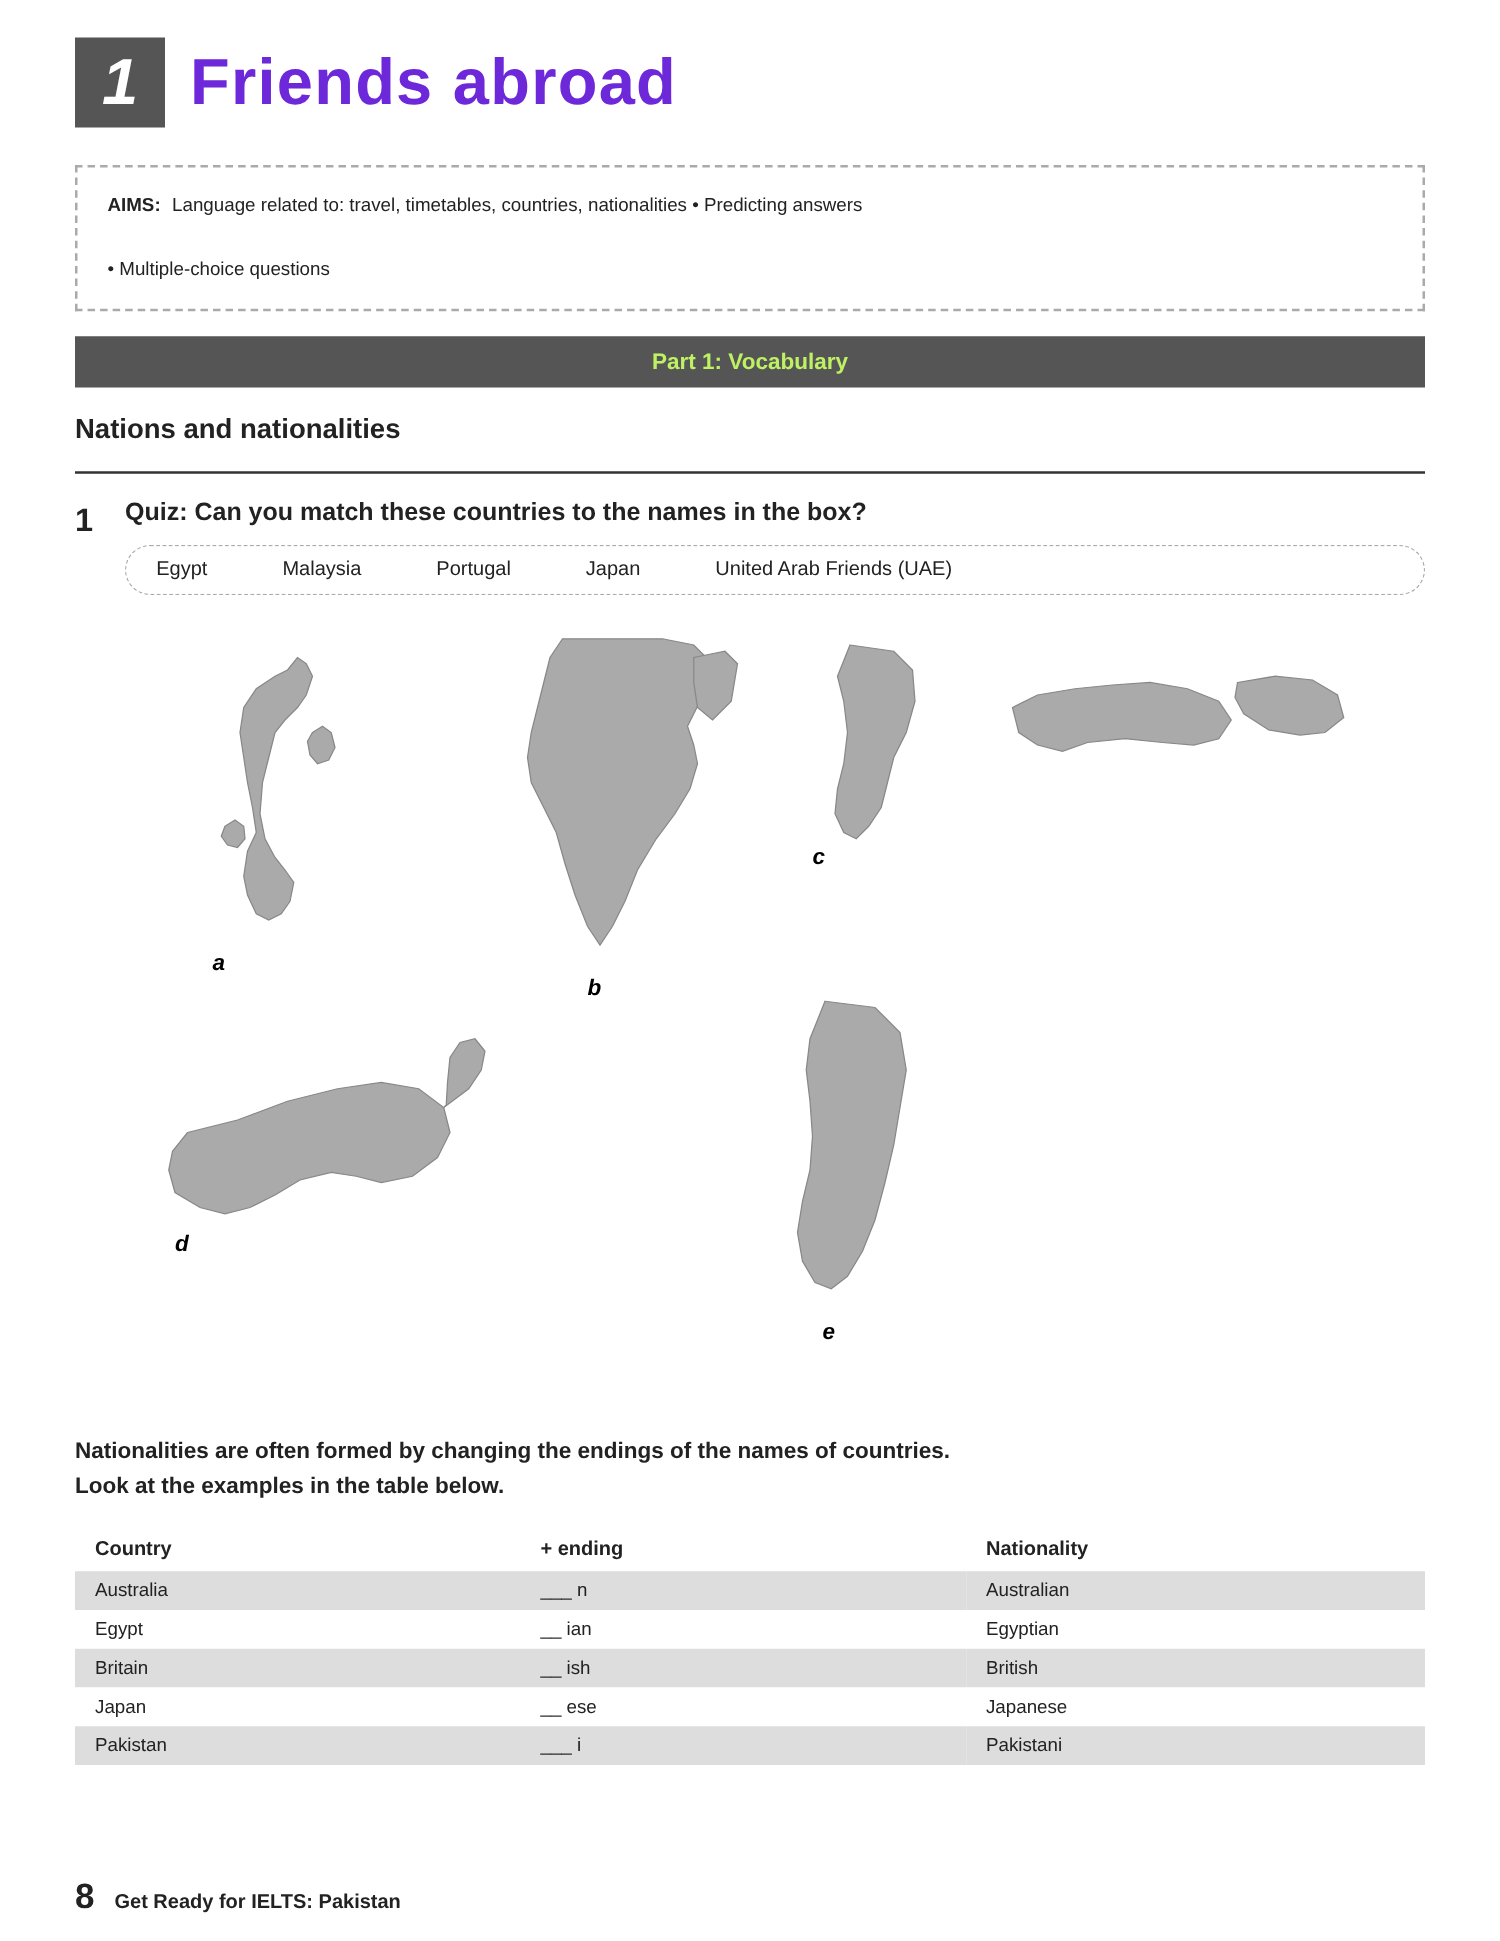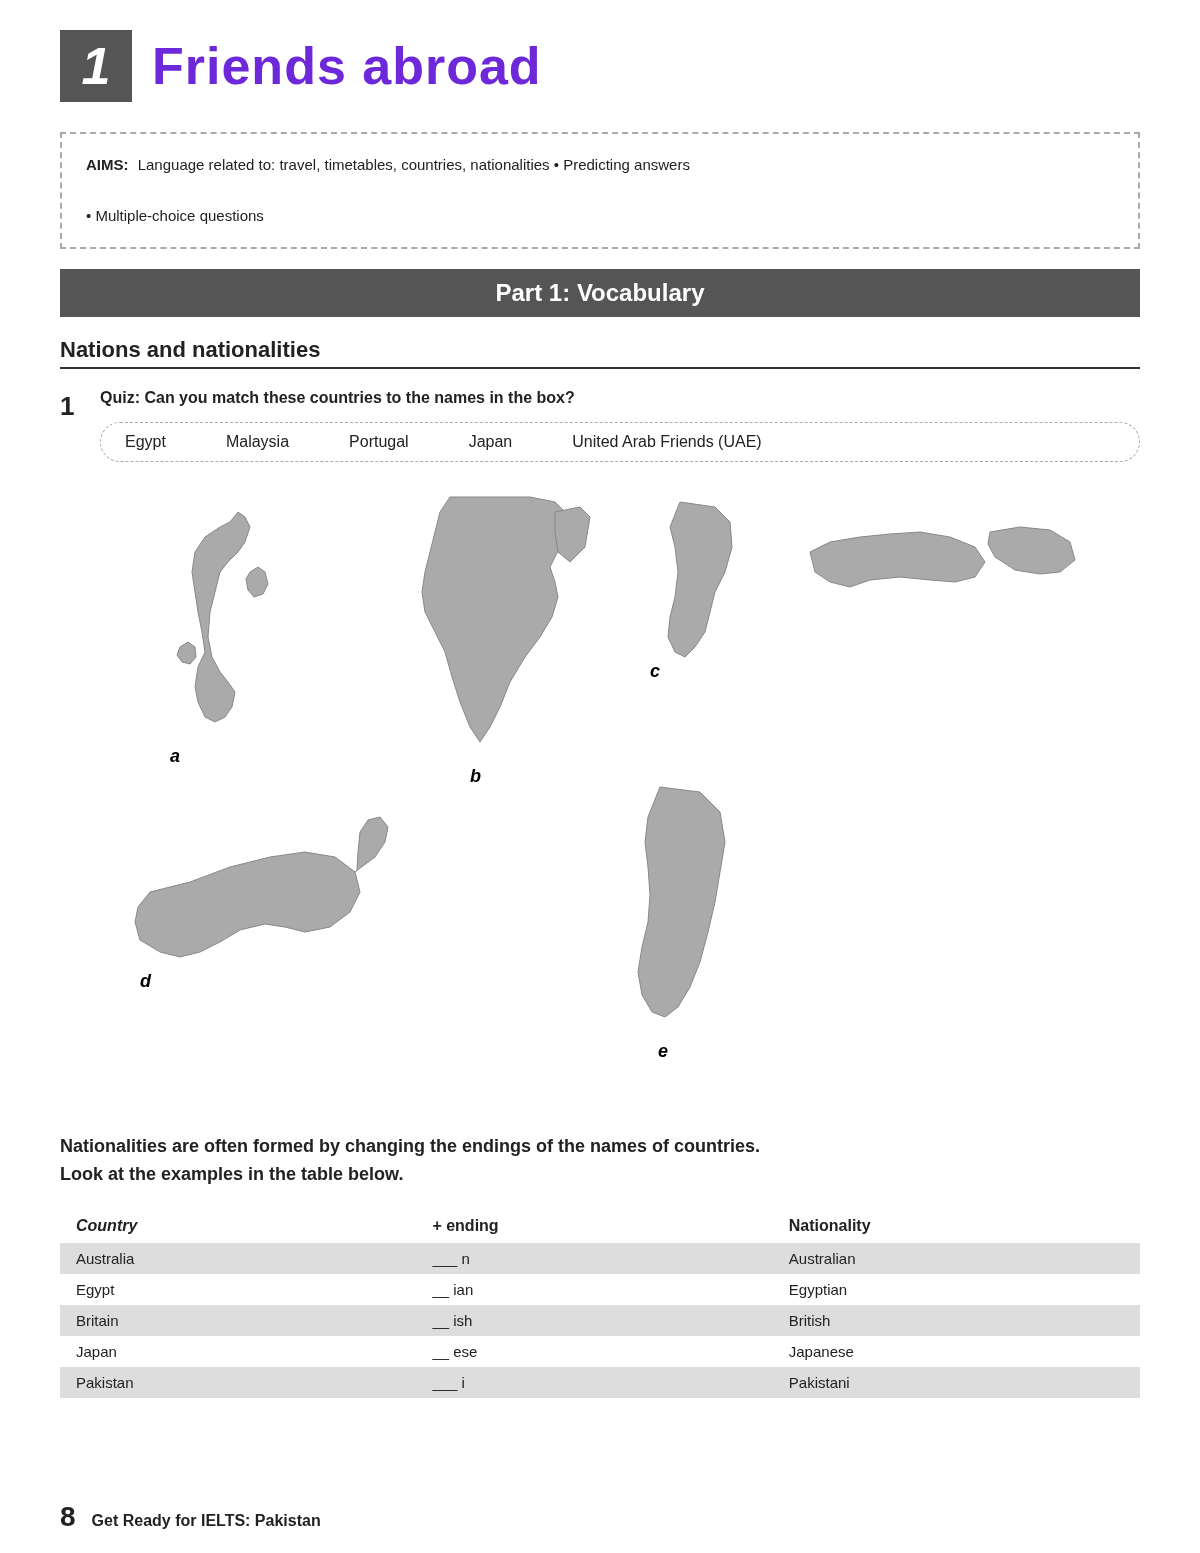--- a/index.html
+++ b/index.html
@@ -48,47 +48,47 @@
       line-height: 1.7;
     }
     .aims-box .aims-label {
       font-weight: bold;
       margin-right: 5px;
     }
 
     
     .part-banner {
       background: #555;
-      color: #ffffff;
+      color: #bef264;
       text-align: center;
-      font-size: 24px;
+      font-size: 18px;
       font-weight: bold;
       padding: 10px 0;
       margin: 0 60px 20px 60px;
     }
 
     
     .section-heading {
       font-size: 22px;
       font-weight: bold;
       margin: 0 60px 20px 60px;
       border-bottom: 2px solid #333;
-      padding-bottom: 4px;
+      padding-bottom: 21px;
     }
 
     
     .exercise-num {
       font-size: 26px;
       font-weight: bold;
       margin-left: 60px;
       float: left;
       margin-top: 2px;
     }
     .exercise-question {
-      font-size: 16px;
+      font-size: 20px;
       font-weight: bold;
       margin: 0 60px 14px 100px;
     }
 
     
     .countries-box {
       border: 1.5px dashed #aaa;
       border-radius: 20px;
       margin: 0 60px 20px 100px;
       padding: 10px 24px;
@@ -138,21 +138,21 @@
     tbody tr:nth-child(odd) {
       background: #ddd;
     }
     tbody tr:nth-child(even) {
       background: #fff;
     }
     tbody td {
       padding: 7px 16px;
       text-align: left;
     }
-    .col-country { width: 33%; font-style: italic; }
+    .col-country { width: 33%; }
     .col-ending { width: 33%; }
     .col-nationality { width: 34%; }
 
     
     .footer {
       position: absolute;
       bottom: 20px;
       left: 60px;
       display: flex;
       align-items: baseline;

